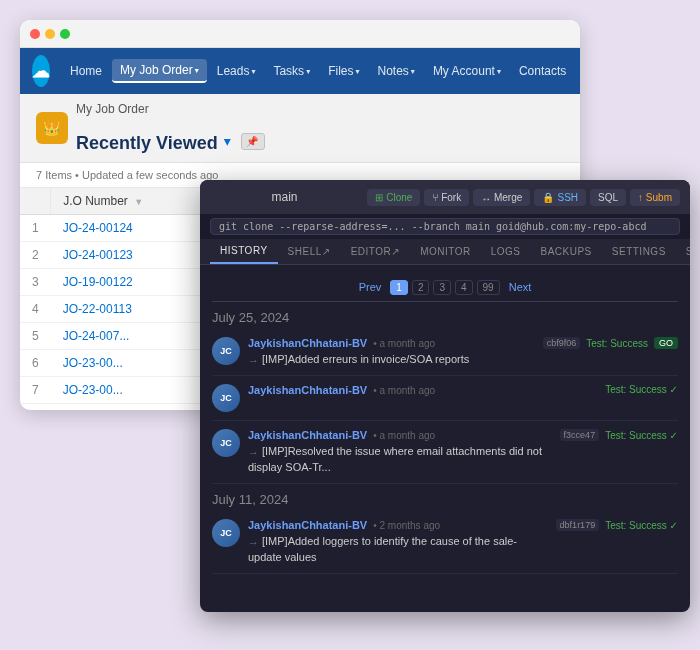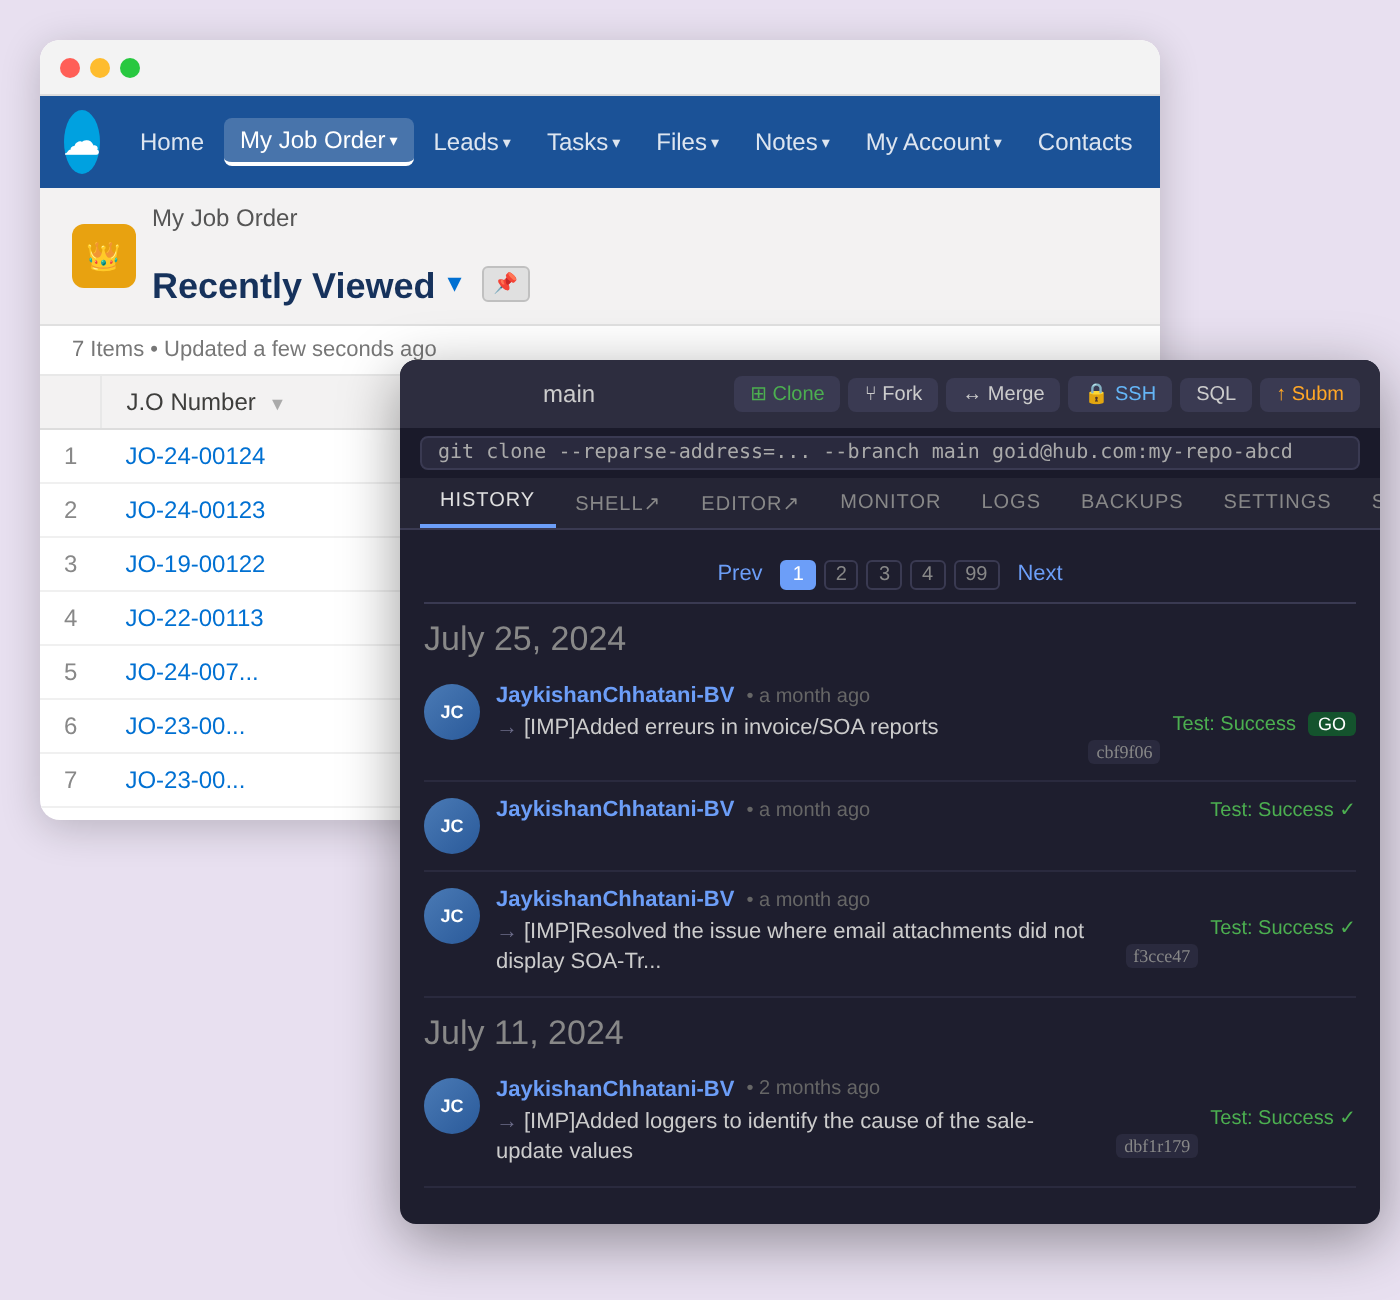--- a/index.html
+++ b/index.html
@@ -334,21 +334,21 @@
 
     .git-page-num.active {
       background: #6c9ef8;
       color: #fff;
       border-color: #6c9ef8;
     }
 
     
     .git-date-header {
       color: #888;
-      font-size: 17px;
+      font-size: 13px;
       padding: 8px 0 4px 0;
       font-weight: 500;
     }
 
     
     .git-commit {
       display: flex;
       align-items: flex-start;
       padding: 8px 0;
       border-bottom: 1px solid #2a2a3e;
@@ -417,25 +417,24 @@
     .git-commit-right {
       display: flex;
       align-items: center;
       gap: 6px;
       flex-shrink: 0;
     }
 
     .git-hash {
       color: #888;
       font-size: 9px;
-      font-family: Liberation Serif, serif;
+      font-family: Liberation Sans, sans-serif;
       background: #2a2a3e;
       padding: 1px 4px;
       border-radius: 3px;
-      margin-top: 28px;
     }
 
     .git-status-badge {
       font-size: 10px;
       color: #4caf50;
       display: flex;
       align-items: center;
       gap: 2px;
     }
 

